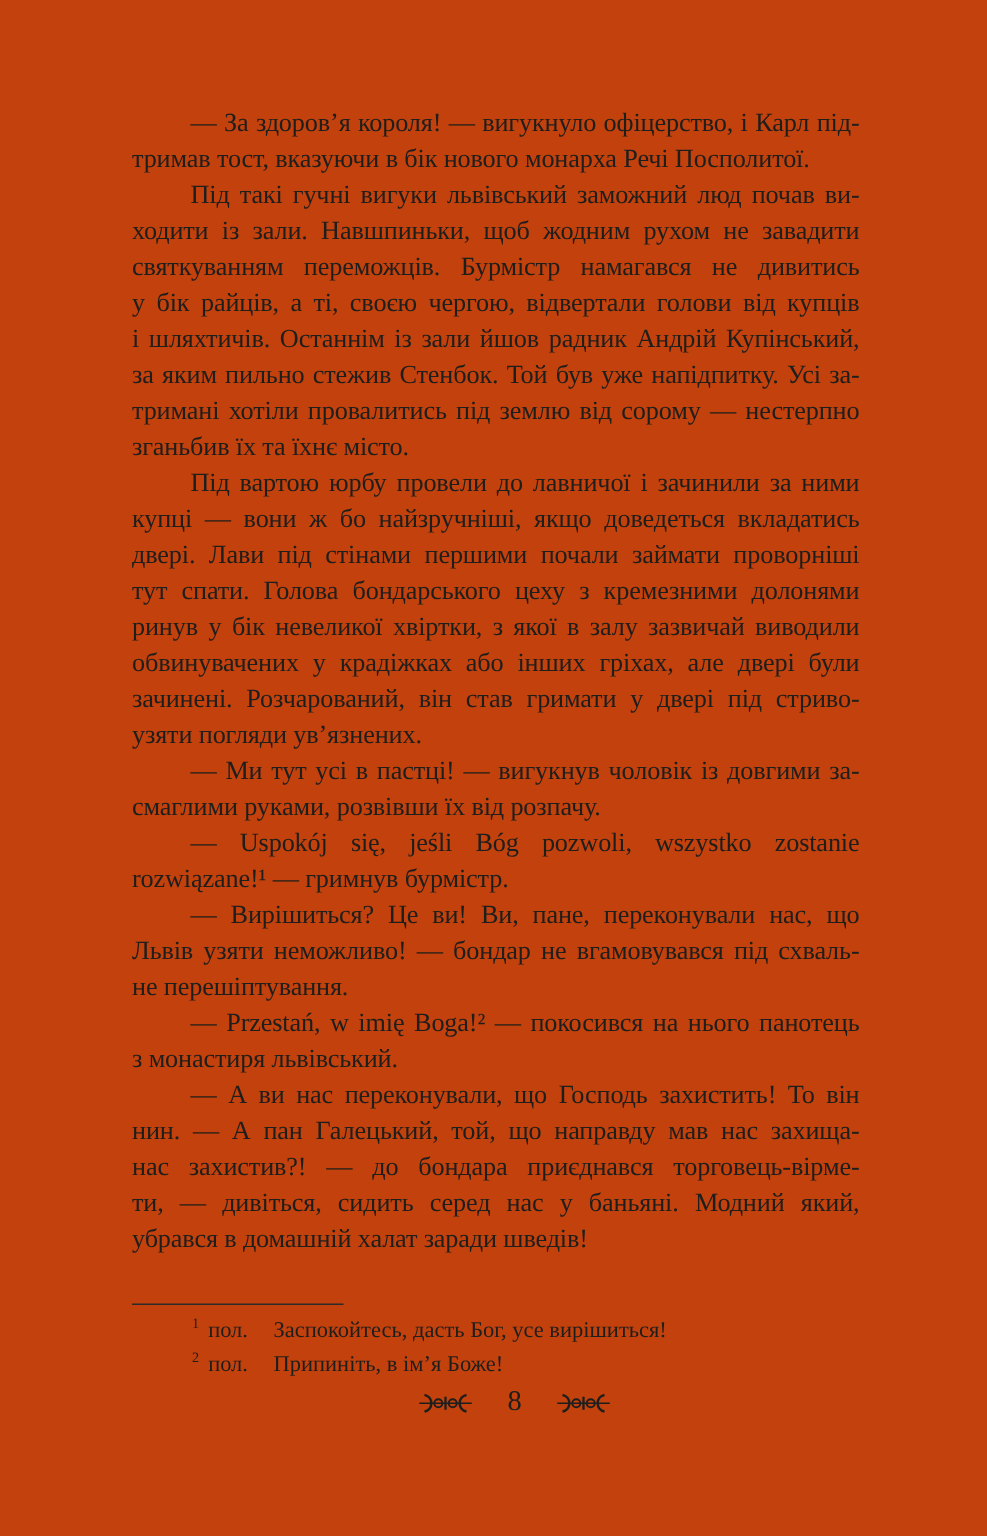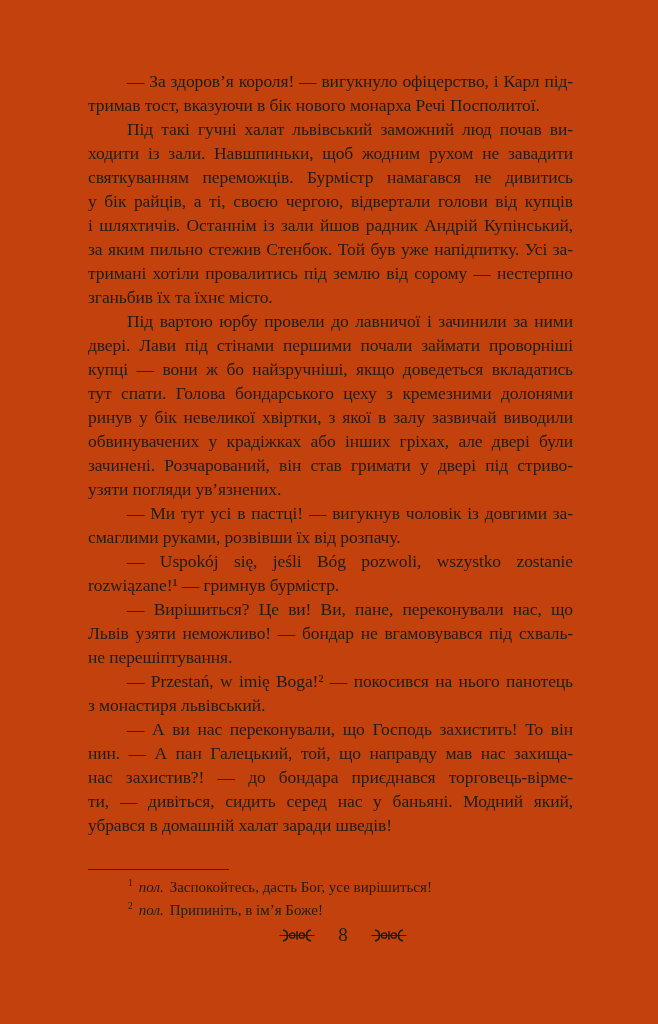--- a/index.html
+++ b/index.html
@@ -60,22 +60,21 @@
     overflow: hidden;
     padding-left: 40px;
   }
   .fn-marker {
     font-size: 9.5px;
     line-height: 0;
     vertical-align: 6px;
     margin-right: 6px;
   }
   .fn-lang {
-    font-style: italic;
-    margin-right: 6px;
+    margin-right: 17px;
   }
   .footer {
     position: absolute;
     left: 0;
     top: 925px;
     width: 658px;
     display: flex;
     align-items: center;
     justify-content: center;
     column-gap: 23px;
@@ -92,33 +91,33 @@
 <body>
 
 <div class="page">
 
   <div class="page-text" id="page-text">
       <div class="paragraph">
         <div class="line first">— За здоров’я короля! — вигукнуло офіцерство, і Карл під-</div>
         <div class="line last">тримав тост, вказуючи в бік нового монарха Речі Посполитої.</div>
       </div>
       <div class="paragraph">
-        <div class="line first">Під такі гучні халат львівський заможний люд почав ви-</div>
+        <div class="line first">Під такі гучні вигуки львівський заможний люд почав ви-</div>
         <div class="line">ходити із зали. Навшпиньки, щоб жодним рухом не завадити</div>
         <div class="line">святкуванням переможців. Бурмістр намагався не дивитись</div>
         <div class="line">у бік райців, а ті, своєю чергою, відвертали голови від купців</div>
         <div class="line">і шляхтичів. Останнім із зали йшов радник Андрій Купінський,</div>
         <div class="line">за яким пильно стежив Стенбок. Той був уже напідпитку. Усі за-</div>
         <div class="line">тримані хотіли провалитись під землю від сорому — нестерпно</div>
         <div class="line last">зганьбив їх та їхнє місто.</div>
       </div>
       <div class="paragraph">
         <div class="line first">Під вартою юрбу провели до лавничої і зачинили за ними</div>
+        <div class="line">купці — вони ж бо найзручніші, якщо доведеться вкладатись</div>
         <div class="line">двері. Лави під стінами першими почали займати проворніші</div>
-        <div class="line">купці — вони ж бо найзручніші, якщо доведеться вкладатись</div>
         <div class="line">тут спати. Голова бондарського цеху з кремезними долонями</div>
         <div class="line">ринув у бік невеликої хвіртки, з якої в залу зазвичай виводили</div>
         <div class="line">обвинувачених у крадіжках або інших гріхах, але двері були</div>
         <div class="line">зачинені. Розчарований, він став гримати у двері під стриво-</div>
         <div class="line last">узяти погляди ув’язнених.</div>
       </div>
       <div class="paragraph">
         <div class="line first">— Ми тут усі в пастці! — вигукнув чоловік із довгими за-</div>
         <div class="line last">смаглими руками, розвівши їх від розпачу.</div>
       </div>

